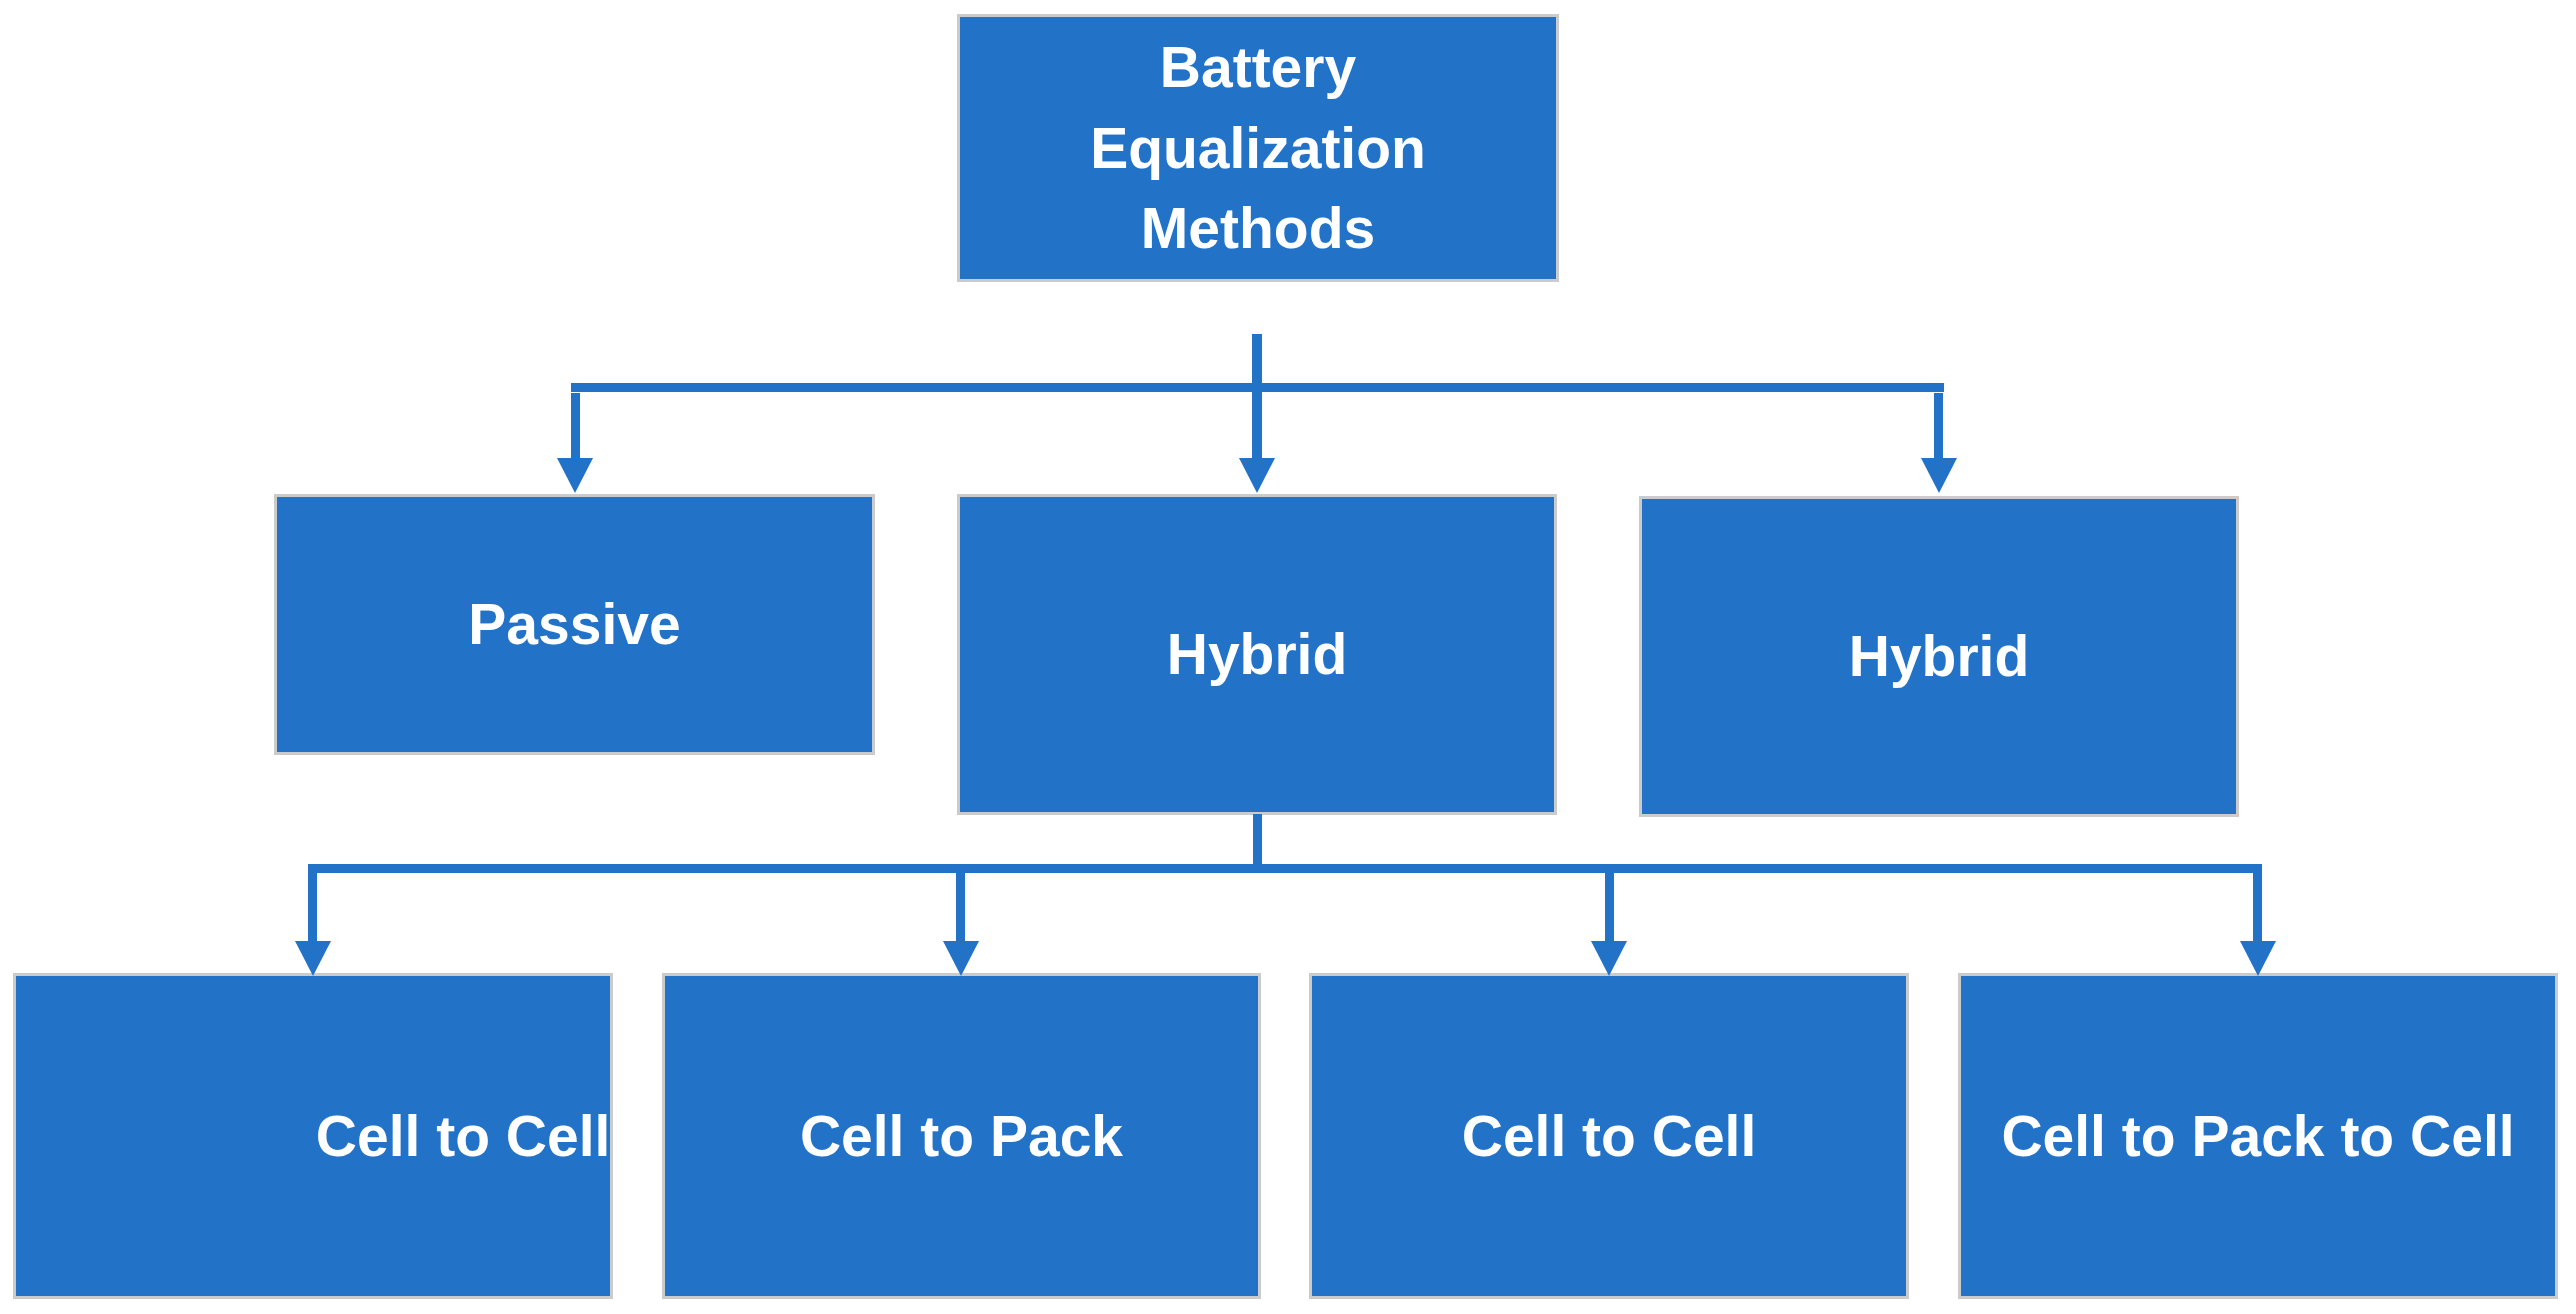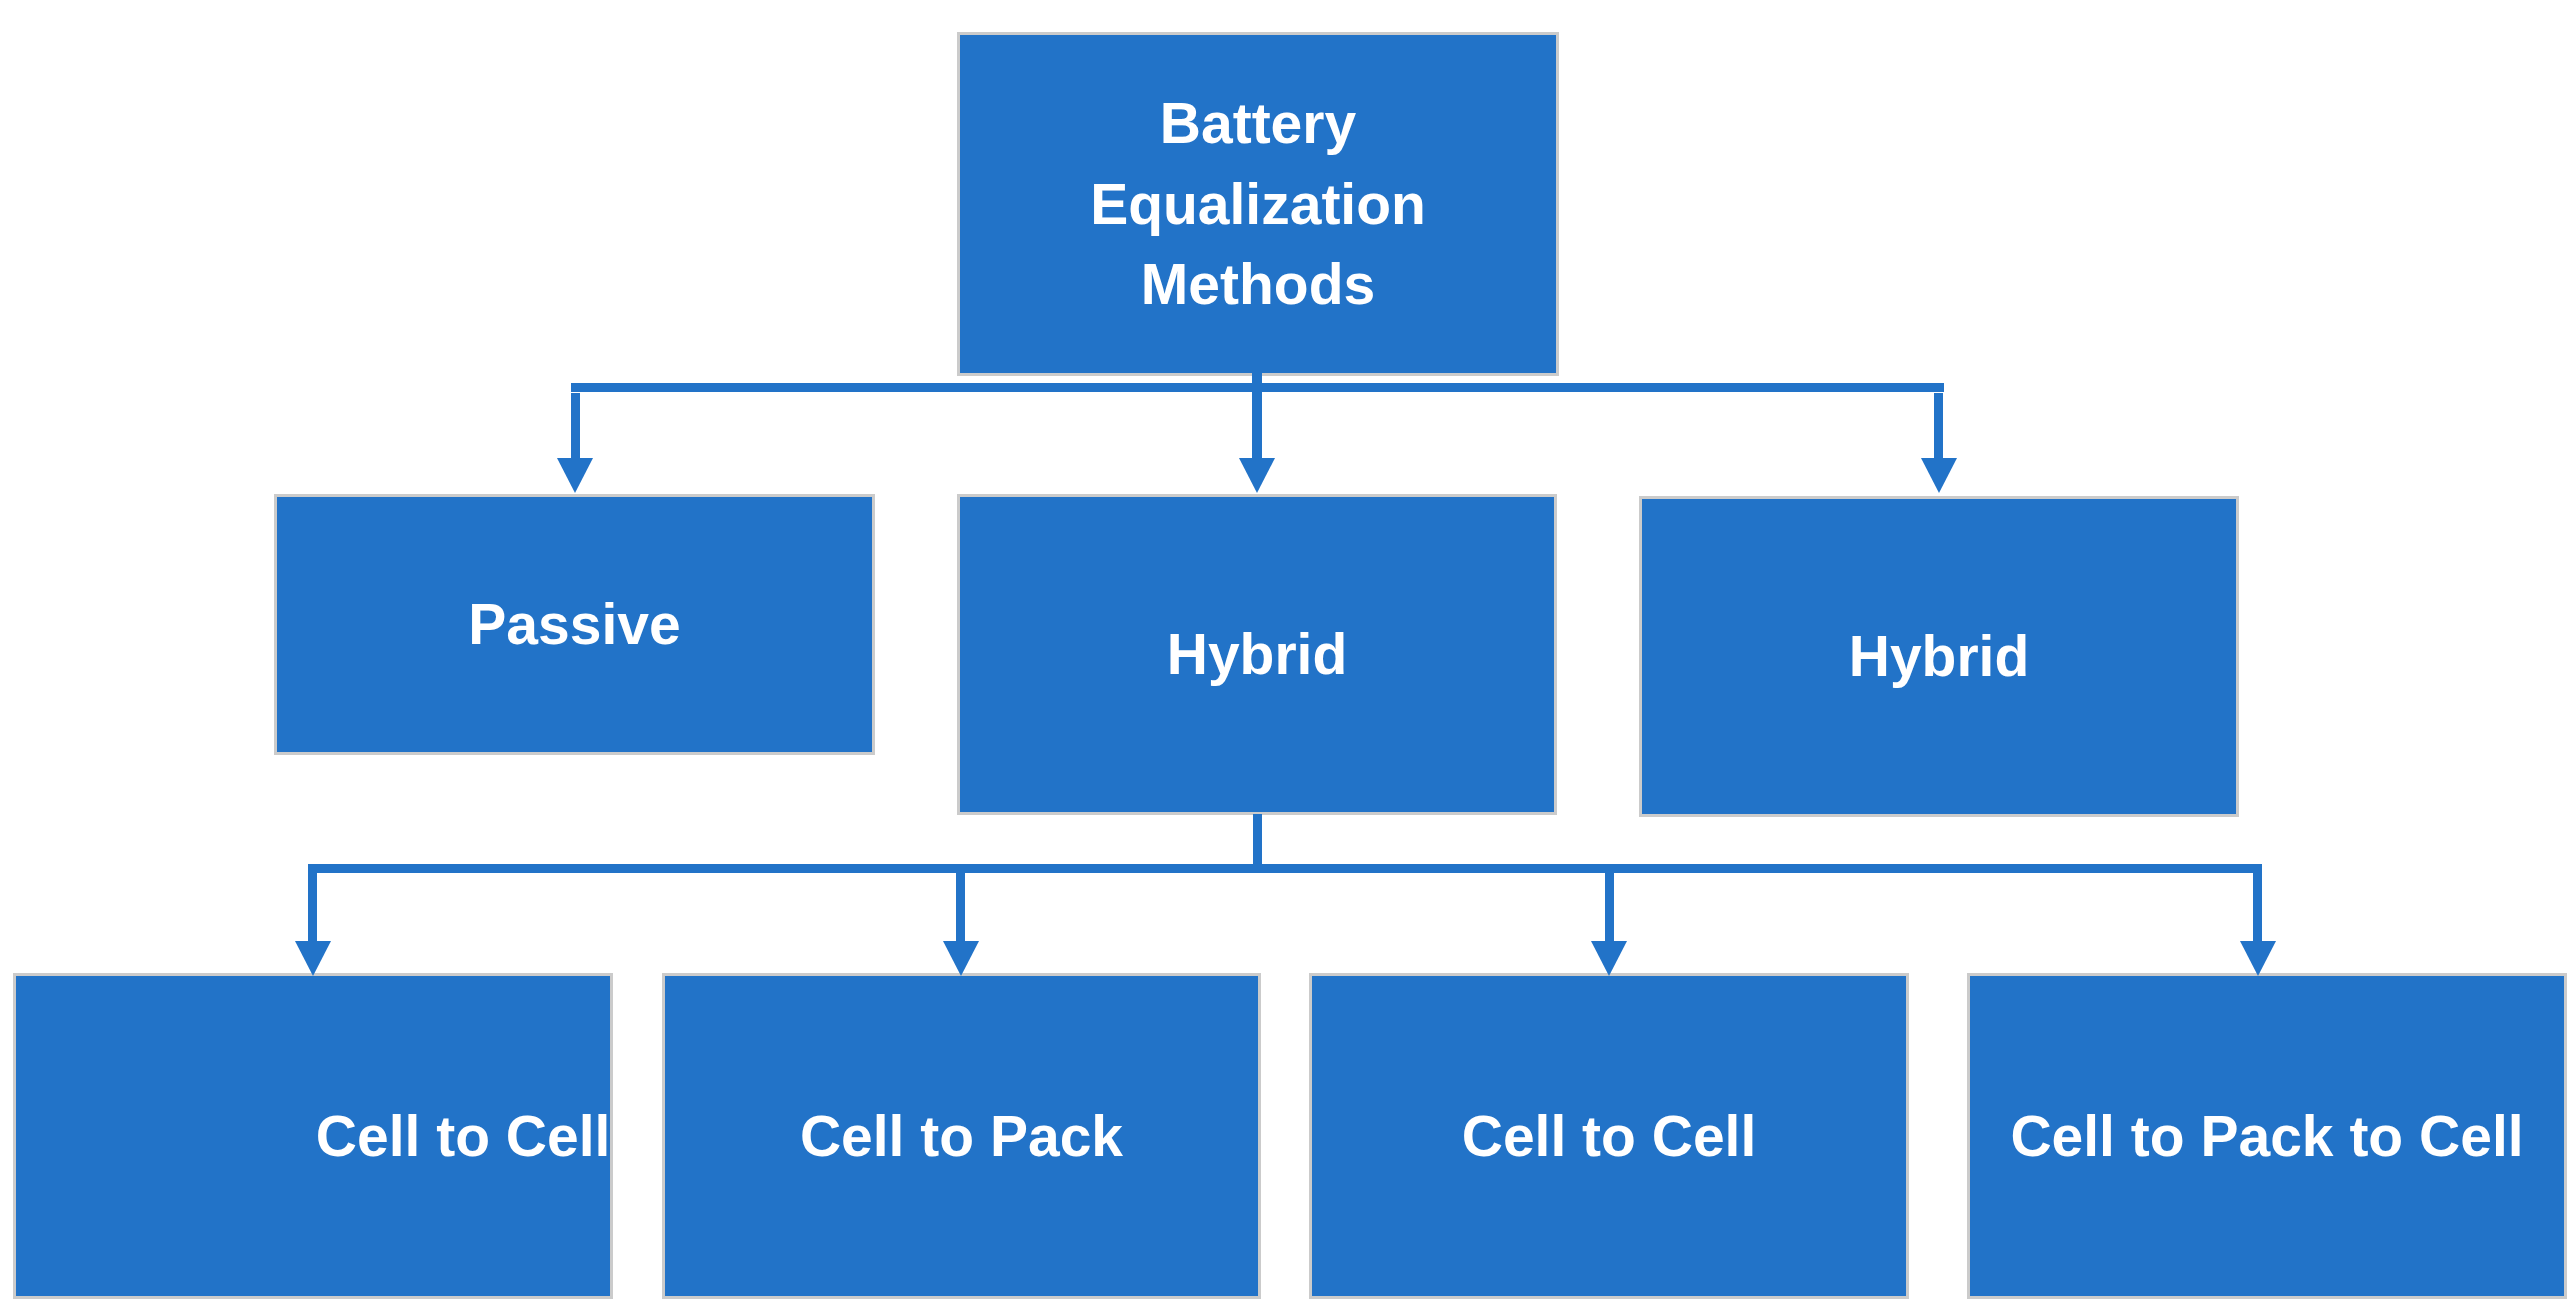--- a/index.html
+++ b/index.html
@@ -28,29 +28,29 @@
   .node .label {
     color: var(--text, #ffffff);
     font-weight: bold;
     font-size: 57px;
     line-height: 1.42;
     letter-spacing: 0px;
   }
   .node.leaf .label, .node.mid .label { line-height: 1; }
 
   
-  #node-root   { left: 957px; top: 32px;   width: 602px; height: 344px; }
+  #node-root   { left: 957px; top: 14px;   width: 602px; height: 268px; }
   #node-root .label { max-width: 487px; }
   #node-passive{ left: 274px;  top: 494px;  width: 601px; height: 261px; }
   #node-active { left: 957px; top: 494px;  width: 600px; height: 321px; }
   #node-hybrid { left: 1639px; top: 496px;  width: 600px; height: 321px; }
   #node-c2c    { left: 13.4px;   top: 973px; width: 600px; height: 326px; justify-content: flex-end; }
   #node-c2p    { left: 662px;  top: 973px; width: 599px; height: 326px; }
   #node-p2c    { left: 1309px; top: 973px; width: 600px; height: 326px; }
-  #node-c2p2c  { left: 1958px; top: 973px; width: 600px; height: 326px; margin-left: 9px; }
+  #node-c2p2c  { left: 1958px; top: 973px; width: 600px; height: 326px; }
 
   
   .conn {
     position: absolute;
     background: var(--connector, #2273C8);
   }
   .arrowhead {
     position: absolute;
     width: 0;
     height: 0;

